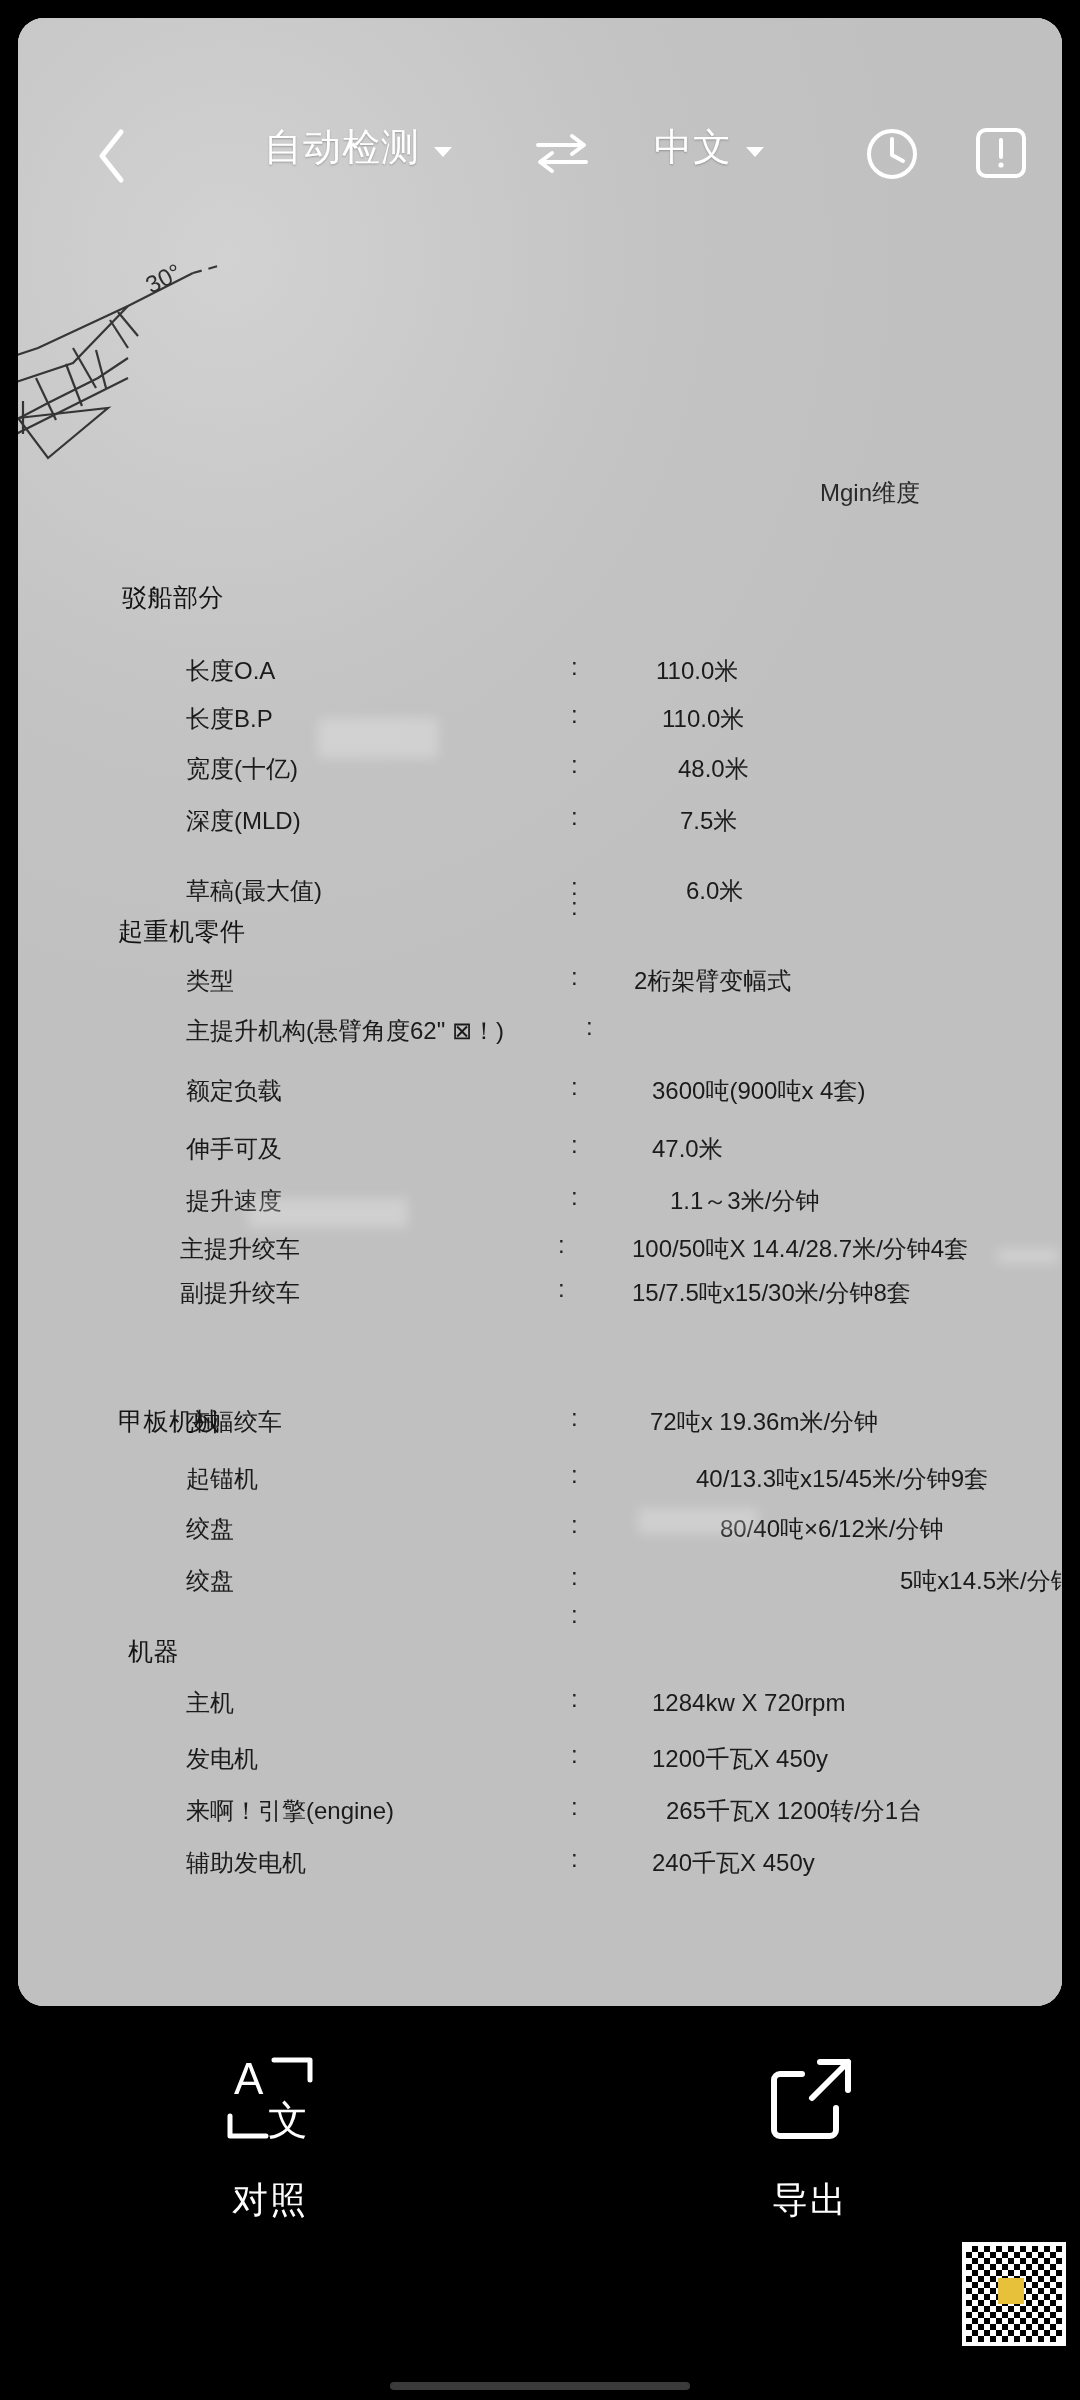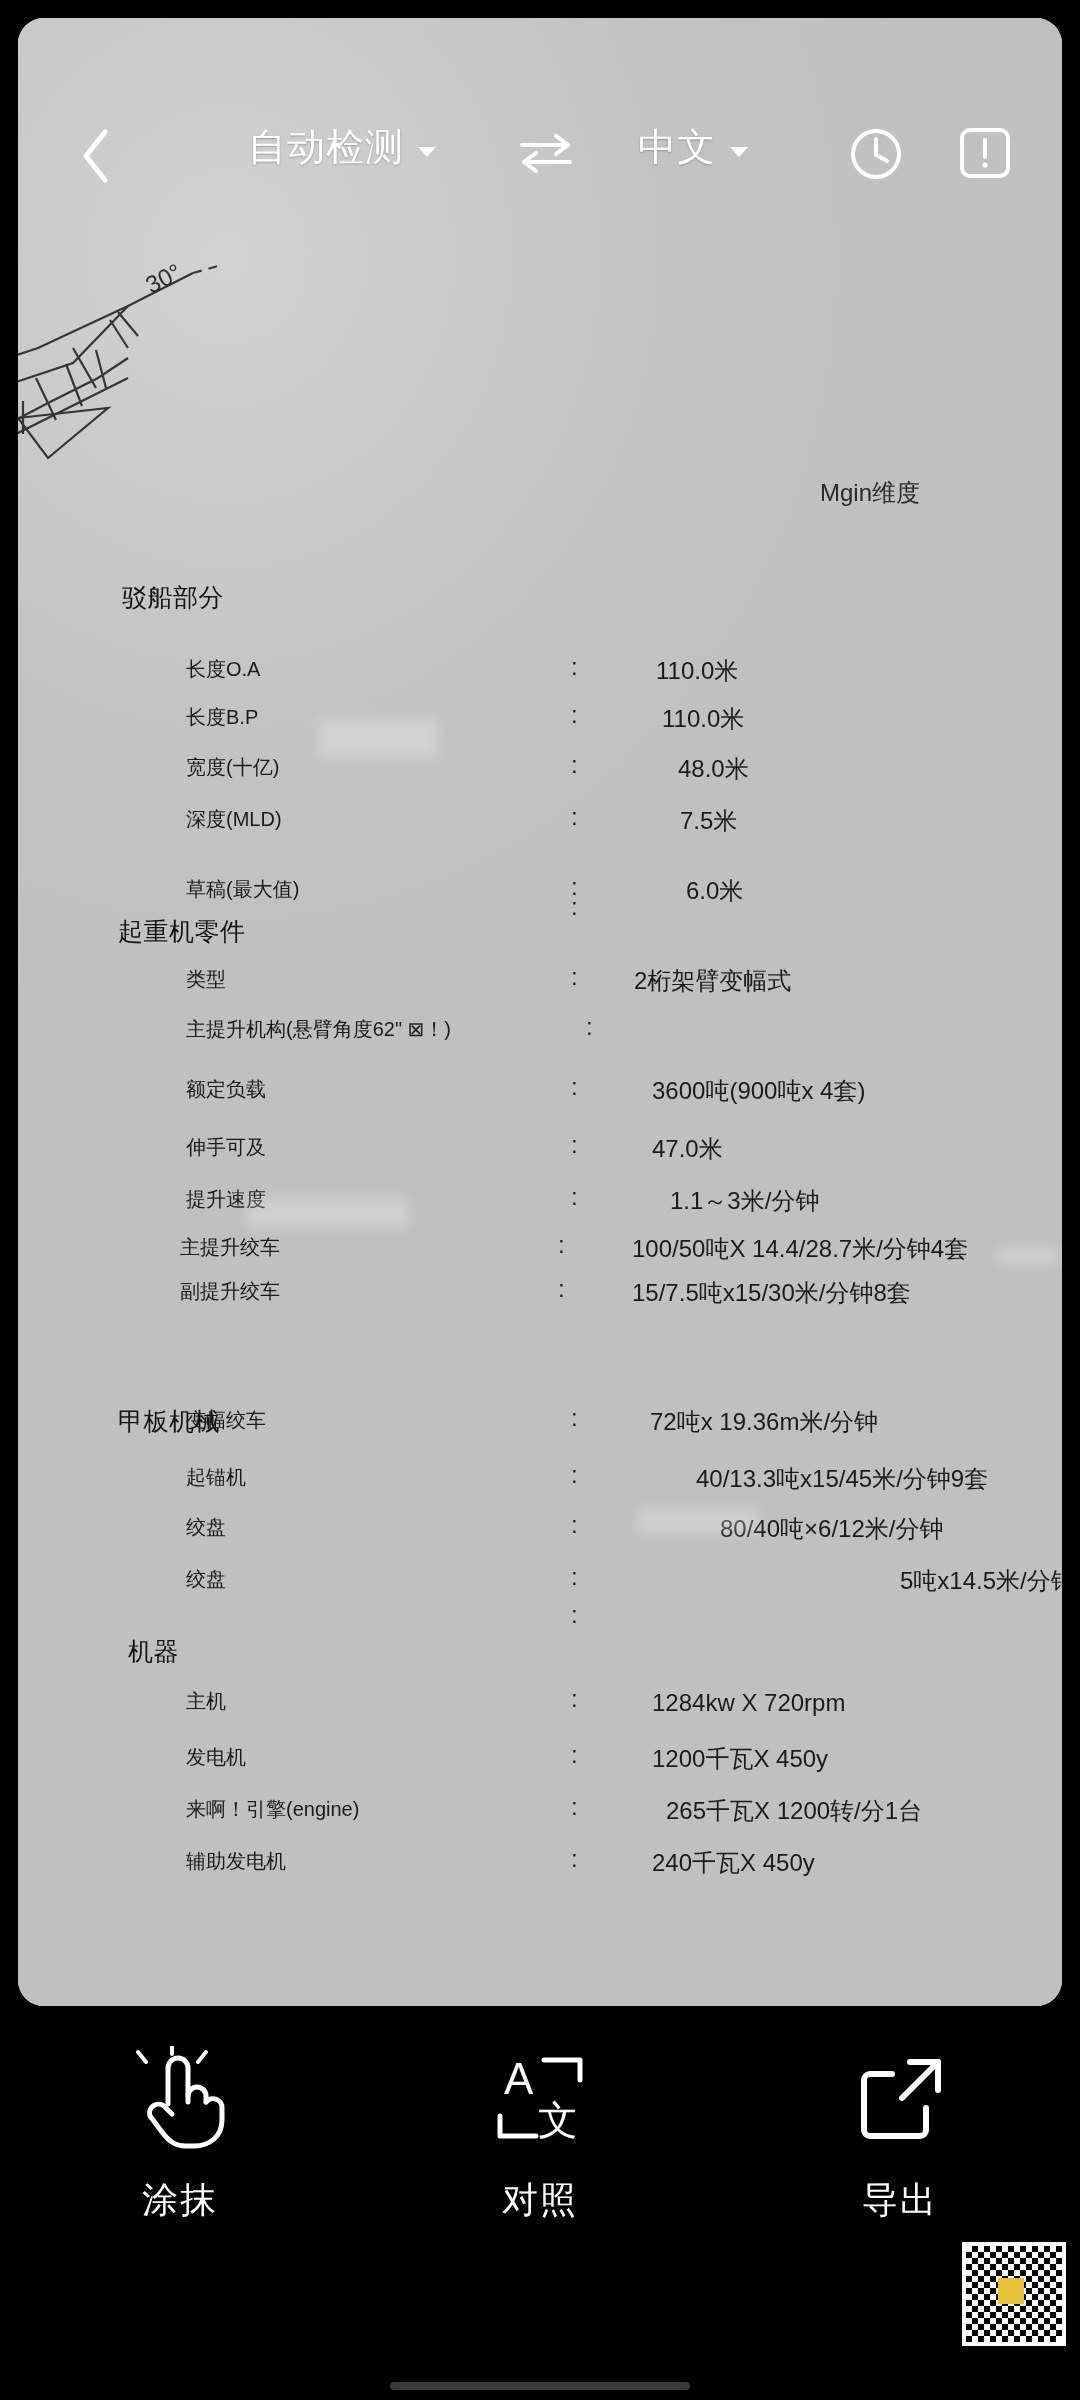--- a/index.html
+++ b/index.html
@@ -36,21 +36,21 @@
     position: absolute;
     inset: 0;
     background:
       radial-gradient(ellipse 70% 40% at 20% 12%, #d2d2d2 0%, #c3c3c3 60%, #c0c0c0 100%),
       linear-gradient(180deg, #cccccc 0%, #c6c6c6 40%, #c2c2c2 100%);
   }
 
   
   .toolbar {
     position: absolute;
-    left: 0; top: 0;
+    left: 16px; top: 0;
     width: 100%;
     height: 160px;
     display: flex;
     align-items: center;
     color: #ffffff;
   }
   .back-btn {
     position: absolute;
     left: 52px; top: 112px;
     width: 52px; height: 52px;
@@ -136,21 +136,21 @@
   }
   .row {
     position: absolute;
     display: block;
   }
   .row .k {
     position: absolute;
     left: 0;
     top: 0;
     white-space: nowrap;
-    font-size: 20px;
+    font-size: 24px;
     color: #1b1b1b;
   }
   .row .colon {
     position: absolute;
     top: -4px;
     font-size: 24px;
     color: #222;
     letter-spacing: 0;
   }
   .row .v {
@@ -435,31 +435,20 @@
       <div class="smudge" style="left:300px; top:700px; width:120px; height:40px;"></div>
       <div class="smudge" style="left:230px; top:1180px; width:160px; height:30px;"></div>
       <div class="smudge" style="left:620px; top:1490px; width:120px; height:26px;"></div>
       <div class="smudge" style="left:980px; top:1230px; width:60px; height:16px;"></div>
     </div>
   </div>
 
   <div class="bottom-bar">
     <div class="actions">
 
-      <div class="action">
-        <div class="ic">
-          <svg width="96" height="104" viewBox="0 0 96 104" fill="none">
-            <path d="M36 58 V22 a10 10 0 0 1 20 0 V56" stroke="#ffffff" stroke-width="5" stroke-linecap="round" stroke-linejoin="round"></path>
-            <path d="M56 50 a9 9 0 0 1 18 0 v6" stroke="#ffffff" stroke-width="5" stroke-linecap="round"></path>
-            <path d="M74 56 a9 9 0 0 1 16 6 v12 c0 16-12 26-28 26 h-8 c-12 0-18-6-24-14 l-12-16 a9 9 0 0 1 14-10 l8 8" stroke="#ffffff" stroke-width="5" stroke-linecap="round" stroke-linejoin="round"></path>
-            <path d="M14 16 L6 6 M40 8 L40 -2 M66 16 L74 6" stroke="#ffffff" stroke-width="4" stroke-linecap="round"></path>
-          </svg>
-        </div>
-        <div class="lbl">涂抹</div>
-      </div>
 
       <div class="action">
         <div class="ic">
           <svg width="104" height="104" viewBox="0 0 104 104" fill="none">
             <text x="16" y="48" font-family="Liberation Sans, sans-serif" font-size="44" fill="#ffffff">A</text>
             <text x="50" y="88" font-family="Liberation Sans, sans-serif" font-size="40" fill="#ffffff">文</text>
             <path d="M56 14 H92 V34" stroke="#ffffff" stroke-width="5" stroke-linecap="round" stroke-linejoin="round"></path>
             <path d="M48 90 H12 V70" stroke="#ffffff" stroke-width="5" stroke-linecap="round" stroke-linejoin="round"></path>
           </svg>
         </div>

